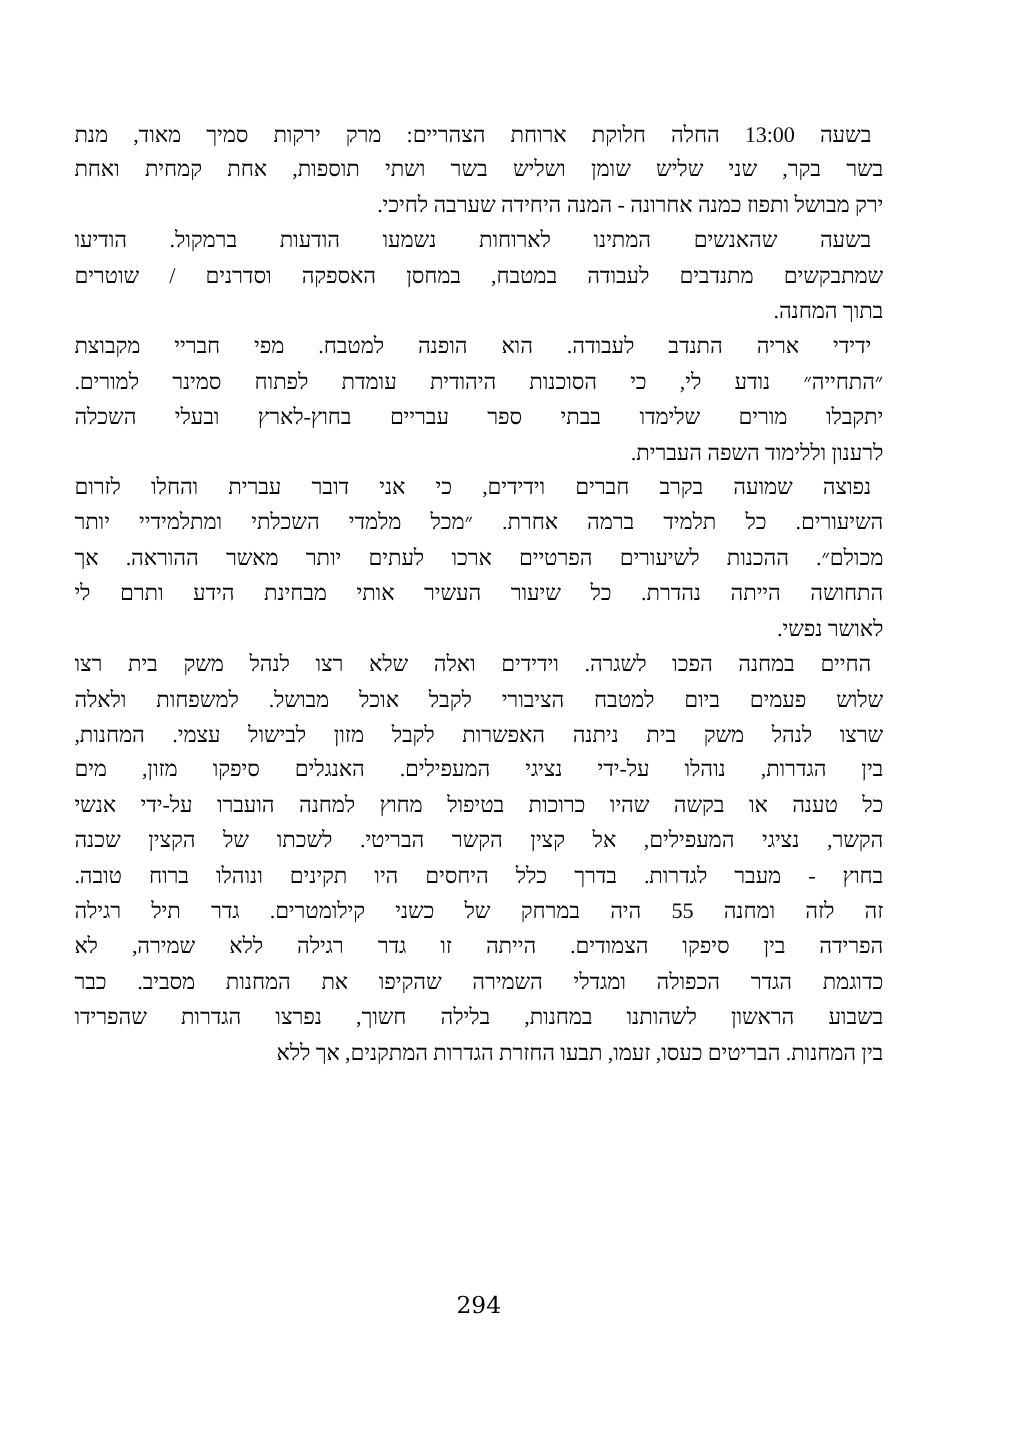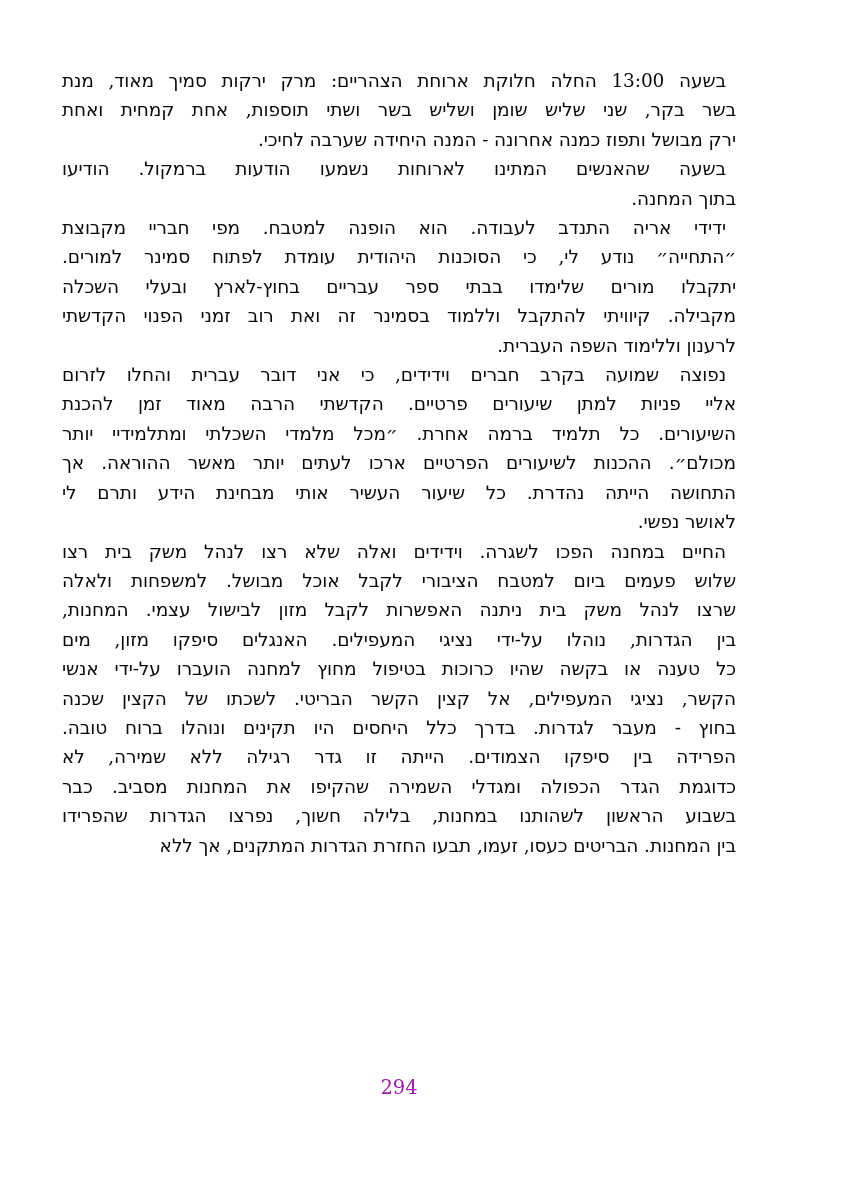--- a/index.html
+++ b/index.html
@@ -13,21 +13,22 @@
     color: #0a0a0a;
     font-family: "DejaVu Serif", "DejaVu Sans", serif;
     position: relative;
     overflow: hidden;
   }
   .text-block {
     direction: rtl;
     unicode-bidi: embed;
     margin-left: 62px;
     margin-right: 109px;
-    padding-top: 66px;
+    padding-top: 99px;
+    font-family: Liberation Serif, serif;
   }
   .paragraph {
     margin: 0;
     padding: 0;
   }
   .line {
     font-size: 18.5px;
     line-height: 29.4px;
     letter-spacing: -0.1px;
     text-align: justify;
@@ -42,59 +43,59 @@
     text-align-last: right;
   }
   .page-number {
     position: absolute;
     top: 1074px;
     left: 62px;
     width: 674px;
     text-align: center;
     font-size: 19.5px;
     line-height: 28px;
-    color: #a21caf;
+    color: #000000;
   }
 </style>
 </head>
 <body>
 
 <main class="text-block" id="text-block">
     <div class="paragraph">
       <div class="line pfirst">בשעה 13:00 החלה חלוקת ארוחת הצהריים: מרק ירקות סמיך מאוד, מנת</div>
       <div class="line">בשר בקר, שני שליש שומן ושליש בשר ושתי תוספות, אחת קמחית ואחת</div>
       <div class="line plast">ירק מבושל ותפוז כמנה אחרונה - המנה היחידה שערבה לחיכי.</div>
     </div>
     <div class="paragraph">
       <div class="line pfirst">בשעה שהאנשים המתינו לארוחות נשמעו הודעות ברמקול. הודיעו</div>
+      <div class="line">שמתבקשים מתנדבים לעבודה במטבח, במחסן האספקה וסדרנים / שוטרים</div>
       <div class="line plast">בתוך המחנה.</div>
     </div>
     <div class="paragraph">
       <div class="line pfirst">ידידי אריה התנדב לעבודה. הוא הופנה למטבח. מפי חבריי מקבוצת</div>
       <div class="line">״התחייה״ נודע לי, כי הסוכנות היהודית עומדת לפתוח סמינר למורים.</div>
       <div class="line">יתקבלו מורים שלימדו בבתי ספר עבריים בחוץ-לארץ ובעלי השכלה</div>
-      <div class="line">מקבילה. קיוויתי להתקבל וללמוד בסמינר זה ואת רוב זמני הפנוי הקדשתי</div>
       <div class="line plast">לרענון וללימוד השפה העברית.</div>
     </div>
     <div class="paragraph">
       <div class="line pfirst">נפוצה שמועה בקרב חברים וידידים, כי אני דובר עברית והחלו לזרום</div>
-      <div class="line">אליי פניות למתן שיעורים פרטיים. הקדשתי הרבה מאוד זמן להכנת</div>
       <div class="line">השיעורים. כל תלמיד ברמה אחרת. ״מכל מלמדי השכלתי ומתלמידיי יותר</div>
       <div class="line">מכולם״. ההכנות לשיעורים הפרטיים ארכו לעתים יותר מאשר ההוראה. אך</div>
       <div class="line">התחושה הייתה נהדרת. כל שיעור העשיר אותי מבחינת הידע ותרם לי</div>
       <div class="line plast">לאושר נפשי.</div>
     </div>
     <div class="paragraph">
       <div class="line pfirst">החיים במחנה הפכו לשגרה. וידידים ואלה שלא רצו לנהל משק בית רצו</div>
       <div class="line">שלוש פעמים ביום למטבח הציבורי לקבל אוכל מבושל. למשפחות ולאלה</div>
       <div class="line">שרצו לנהל משק בית ניתנה האפשרות לקבל מזון לבישול עצמי. המחנות,</div>
       <div class="line">בין הגדרות, נוהלו על-ידי נציגי המעפילים. האנגלים סיפקו מזון, מים</div>
       <div class="line">כל טענה או בקשה שהיו כרוכות בטיפול מחוץ למחנה הועברו על-ידי אנשי</div>
       <div class="line">הקשר, נציגי המעפילים, אל קצין הקשר הבריטי. לשכתו של הקצין שכנה</div>
       <div class="line">בחוץ - מעבר לגדרות. בדרך כלל היחסים היו תקינים ונוהלו ברוח טובה.</div>
+      <div class="line">זה לזה ומחנה 55 היה במרחק של כשני קילומטרים. גדר תיל רגילה</div>
       <div class="line">הפרידה בין סיפקו הצמודים. הייתה זו גדר רגילה ללא שמירה, לא</div>
       <div class="line">כדוגמת הגדר הכפולה ומגדלי השמירה שהקיפו את המחנות מסביב. כבר</div>
       <div class="line">בשבוע הראשון לשהותנו במחנות, בלילה חשוך, נפרצו הגדרות שהפרידו</div>
       <div class="line plast">בין המחנות. הבריטים כעסו, זעמו, תבעו החזרת הגדרות המתקנים, אך ללא</div>
     </div>
   </main>
 
 <div class="page-number">294</div>
 
 </body></html>

